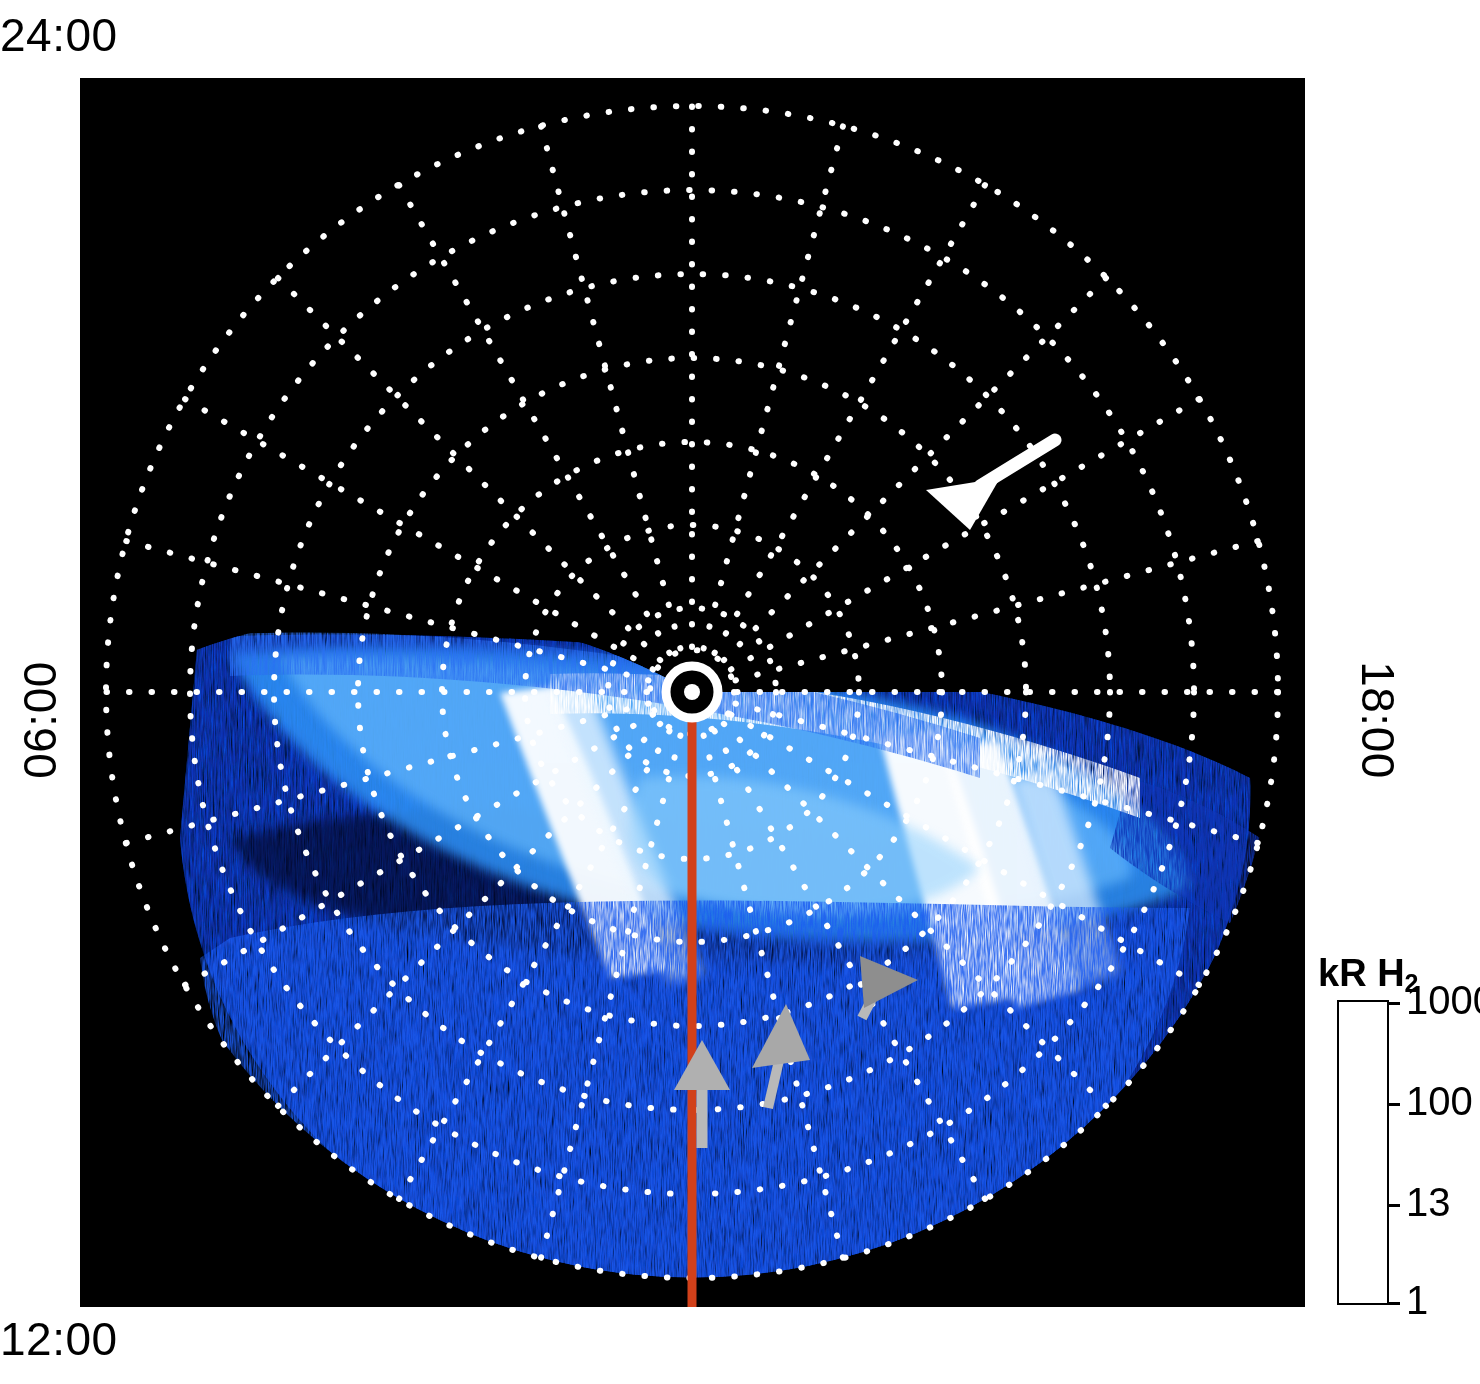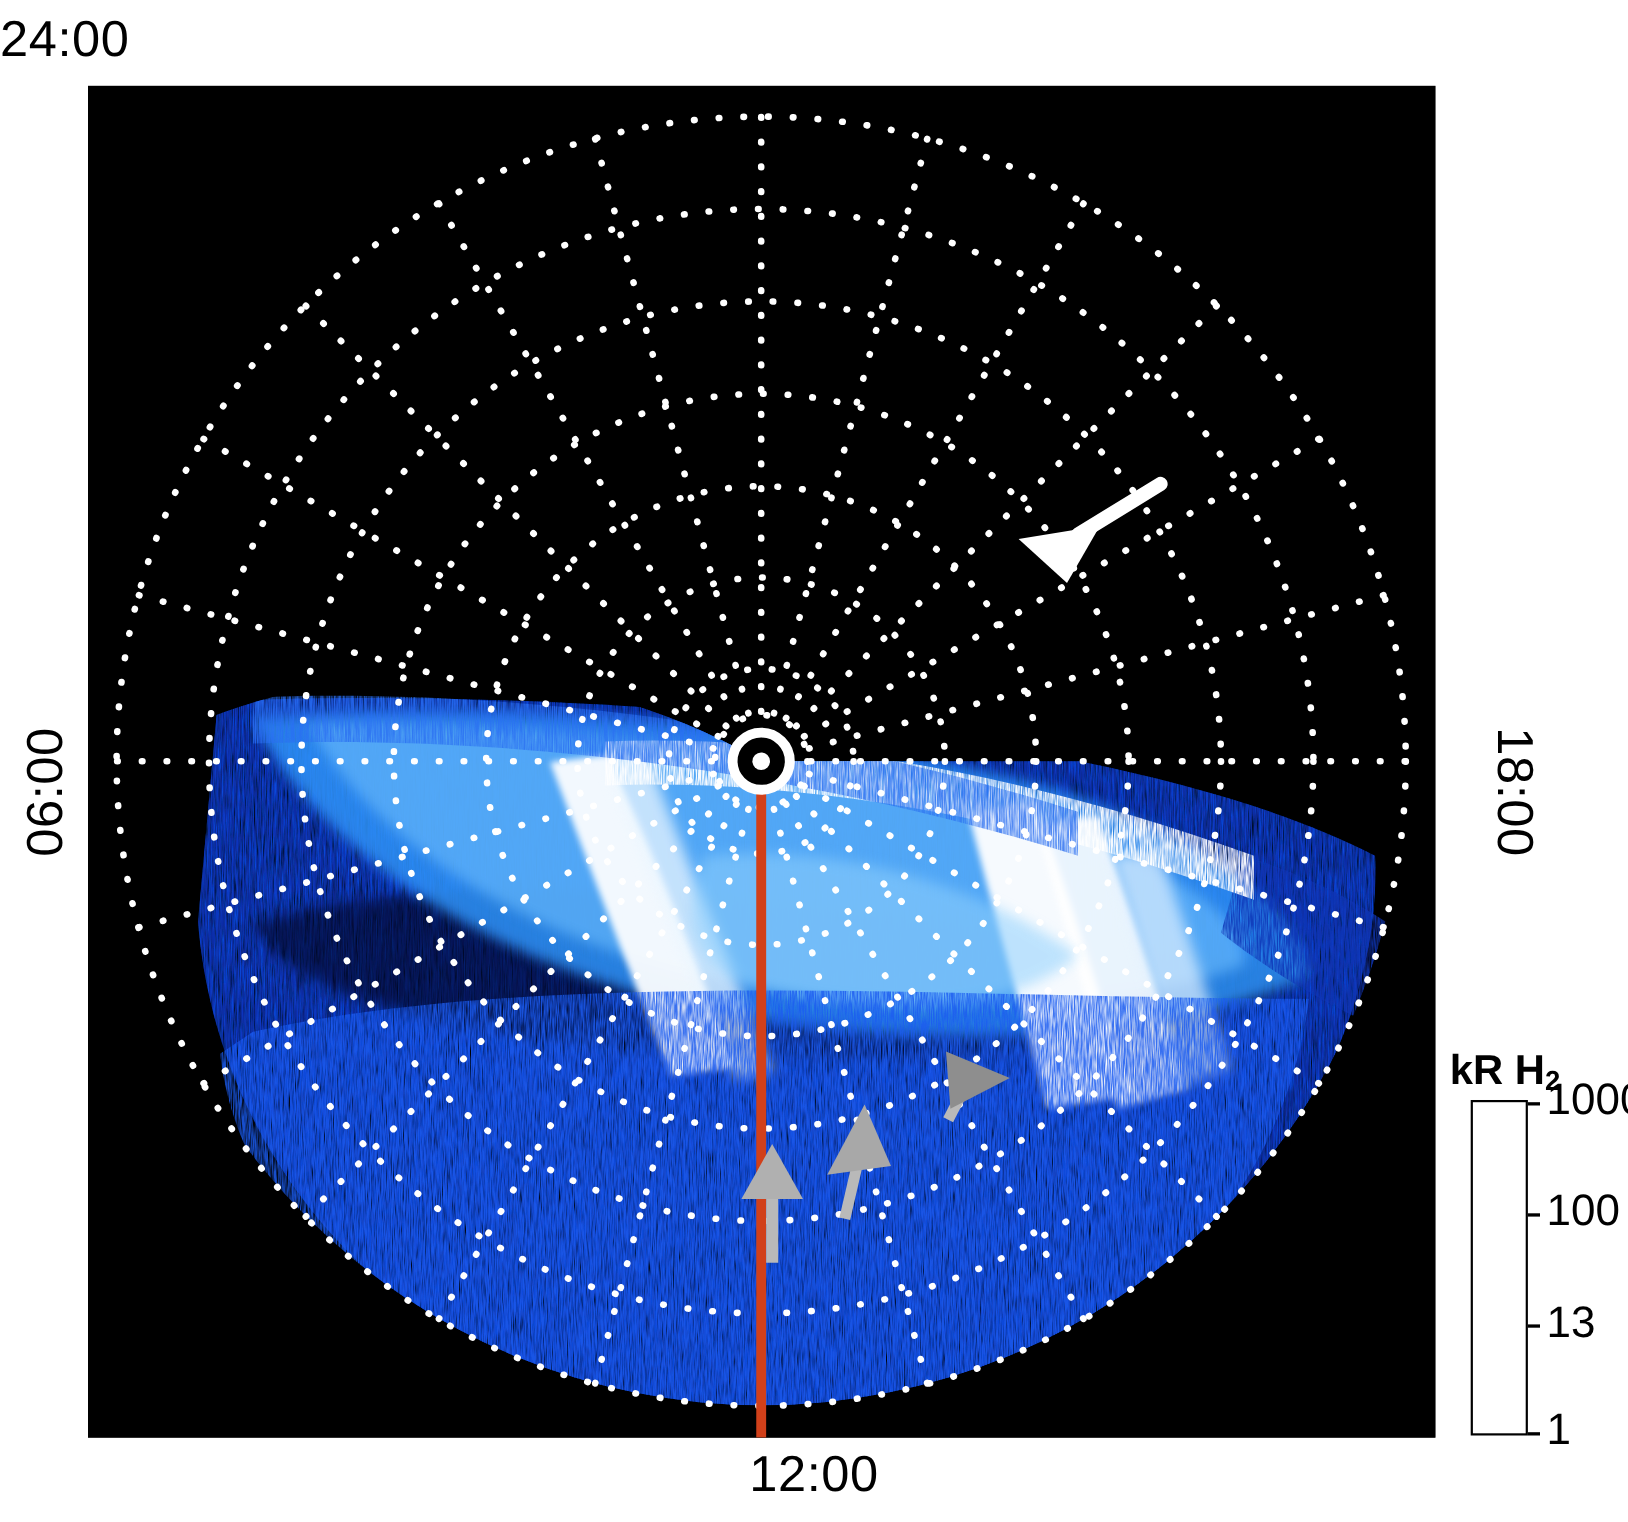--- a/index.html
+++ b/index.html
@@ -2,21 +2,21 @@
 <html><head>
 <meta charset="utf-8">
 <style>
   html,body{margin:0;padding:0;background:#ffffff;}
   body{width:1480px;height:1384px;position:relative;overflow:hidden;
        font-family:"Liberation Sans",sans-serif;color:#000;}
 
   
   .lt-label{position:absolute;font-size:46px;letter-spacing:0.5px;color:#000;white-space:nowrap;}
   #lt-top{left:0;right:0;top:8px;text-align:left;}
-  #lt-bottom{left:0;right:0;top:1312px;text-align:center;}
+  #lt-bottom{left:0;right:0;top:1312px;text-align:left;}
   #lt-left{left:-60px;top:693px;width:200px;text-align:center;
            transform:rotate(-90deg);transform-origin:50% 50%;}
   #lt-right{left:1278px;top:693px;width:200px;text-align:center;
             transform:rotate(90deg);transform-origin:50% 50%;}
 
   
   #plot{position:absolute;left:80px;top:78px;width:1225px;height:1229px;
         background:#000;overflow:hidden;}
   #plot svg{position:absolute;left:0;top:0;}
 

